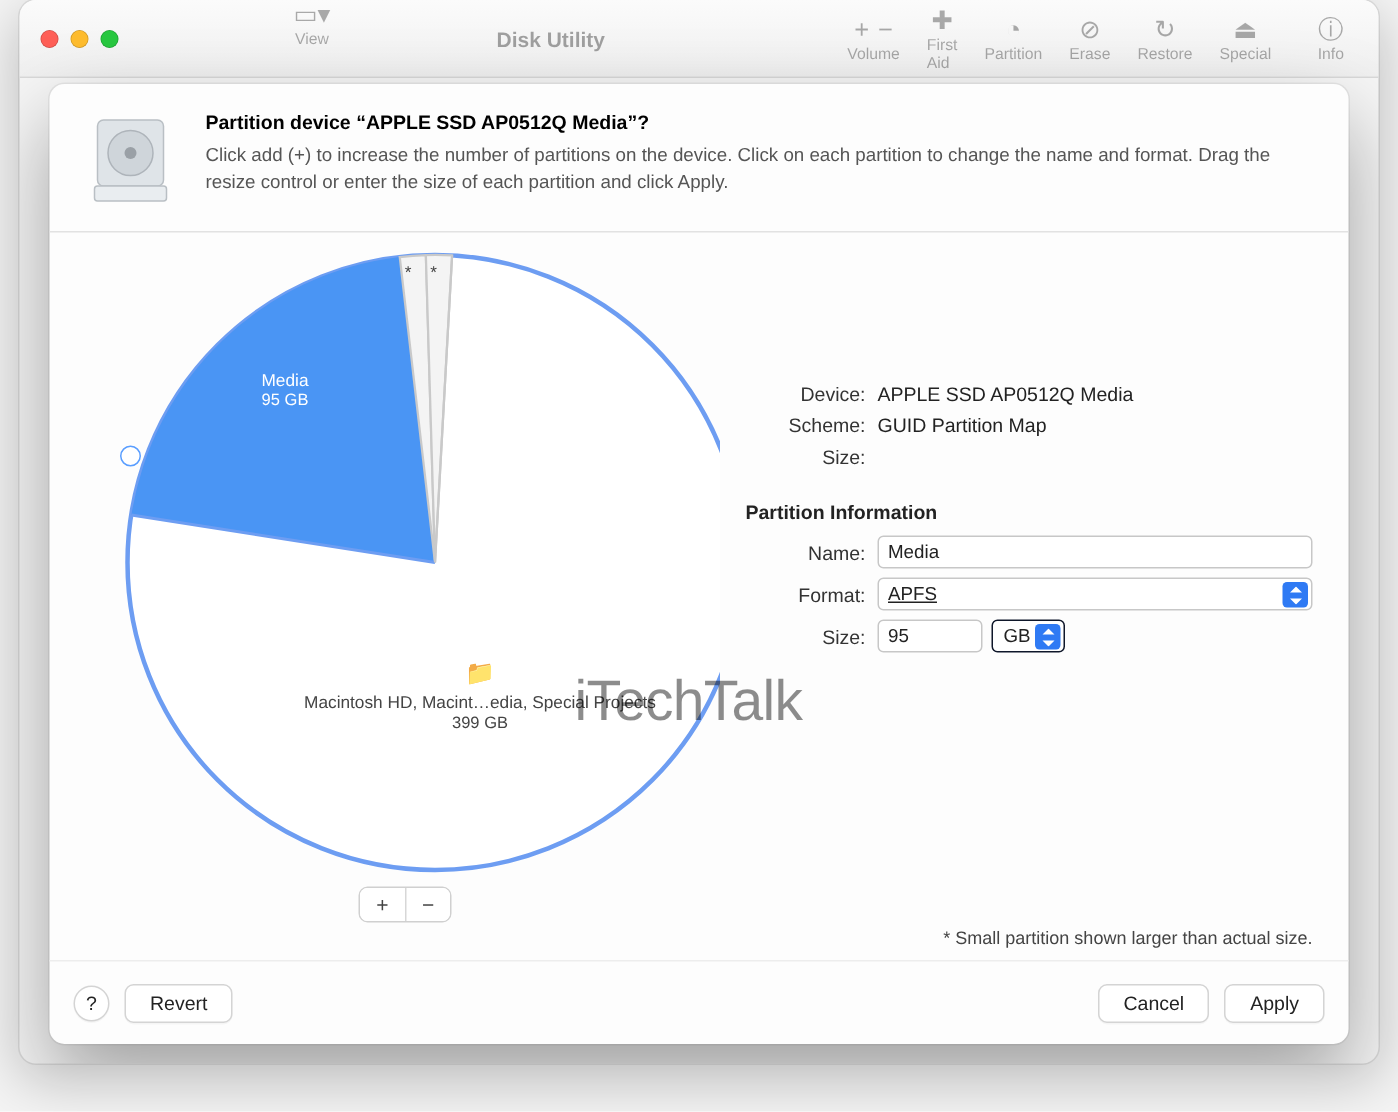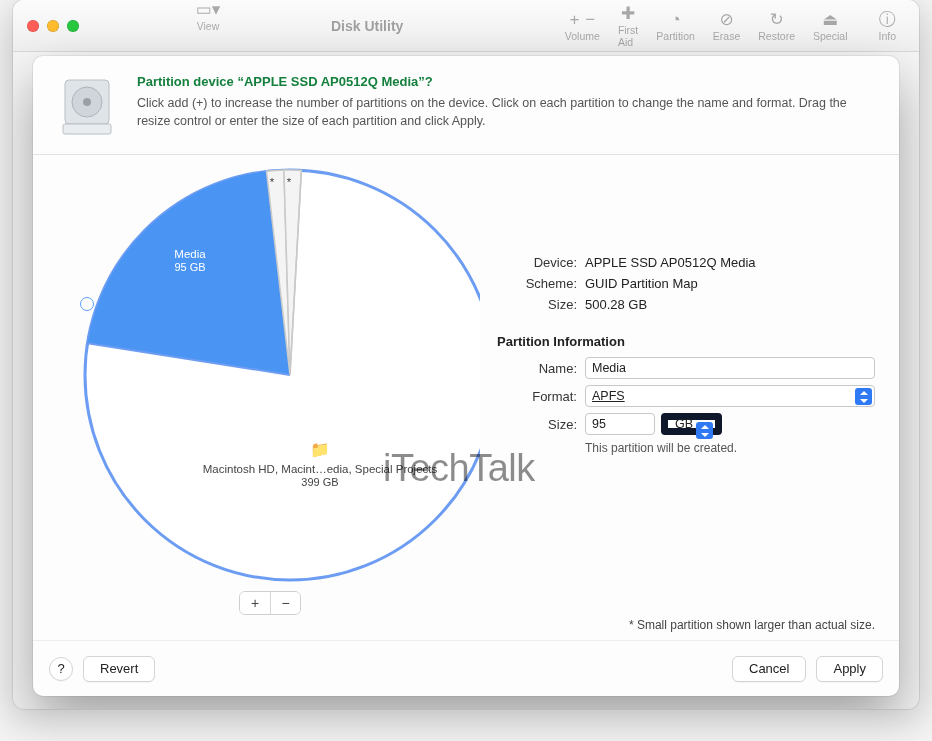--- a/index.html
+++ b/index.html
@@ -104,21 +104,21 @@
     .drive-icon {
       width: 64px; height: 64px;
       margin-right: 18px;
       flex-shrink: 0;
     }
     .sheet-header-text { flex: 1; }
     .sheet-title {
       font-size: 13px;
       font-weight: 700;
       margin-bottom: 5px;
-      color: #15803d;
+      color: #000000;
     }
     .sheet-subtitle {
       font-size: 12.5px;
       color: #555;
       line-height: 1.45;
     }
     .sheet-body {
       flex: 1;
       display: flex;
       padding: 10px 22px 10px 22px;
@@ -221,21 +221,21 @@
       color: #fff;
       display: flex; align-items: center; justify-content: center;
     }
     .caret svg { display: block; }
     .size-input { width: 70px; }
     .unit-sel {
       position: relative;
       display: inline-flex;
       align-items: center;
       height: 22px;
-      border: 7px solid #0f172a;
+      border: 1px solid #0f172a;
       border-radius: 4px;
       padding: 0 22px 0 7px;
       margin-left: 6px;
       font-size: 12.5px;
       background: #fff;
     }
     .note {
       font-size: 12px;
       color: #555;
       margin-top: 4px;
@@ -405,21 +405,20 @@
         <div class="inforow">
             <div class="k">Device:</div>
             <div class="v">APPLE SSD AP0512Q Media</div>
           </div>
         <div class="inforow">
             <div class="k">Scheme:</div>
             <div class="v">GUID Partition Map</div>
           </div>
         <div class="inforow" style="margin-bottom:22px;">
             <div class="k">Size:</div>
-            <div class="v">500.28 GB</div>
           </div>
 
         <div class="section-h">Partition Information</div>
         <div class="inforow">
           <div class="k">Name:</div>
           <input class="txt-input" value="Media" style="">
         </div>
         <div class="inforow">
           <div class="k">Format:</div>
           <div class="select">
@@ -436,21 +435,20 @@
           <input class="txt-input size-input" value="95" style="">
           <div class="unit-sel">
             <span>GB</span>
             <span class="caret">
               <svg width="10" height="12" viewBox="0 0 10 12">
                   <path d="M5 0 L9 4 L1 4 Z M5 12 L1 8 L9 8 Z" fill="#fff"></path>
                 </svg>
             </span>
           </div>
         </div>
-        <div class="note">This partition will be created.</div>
       </div>
 
       <div class="footer-note">* Small partition shown larger than actual size.</div>
       <div class="watermark">iTechTalk</div>
     </div>
 
     <div class="sheet-footer">
       <button class="btn help-btn">?</button>
       <button class="btn">Revert</button>
       <div class="footer-spacer"></div>

